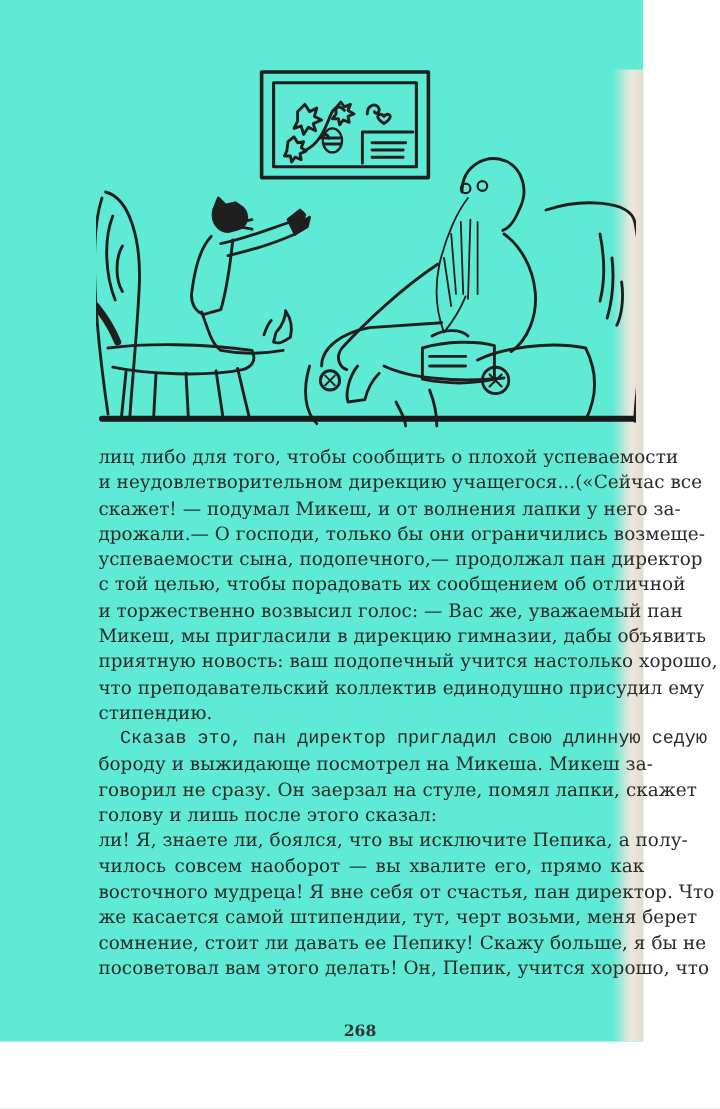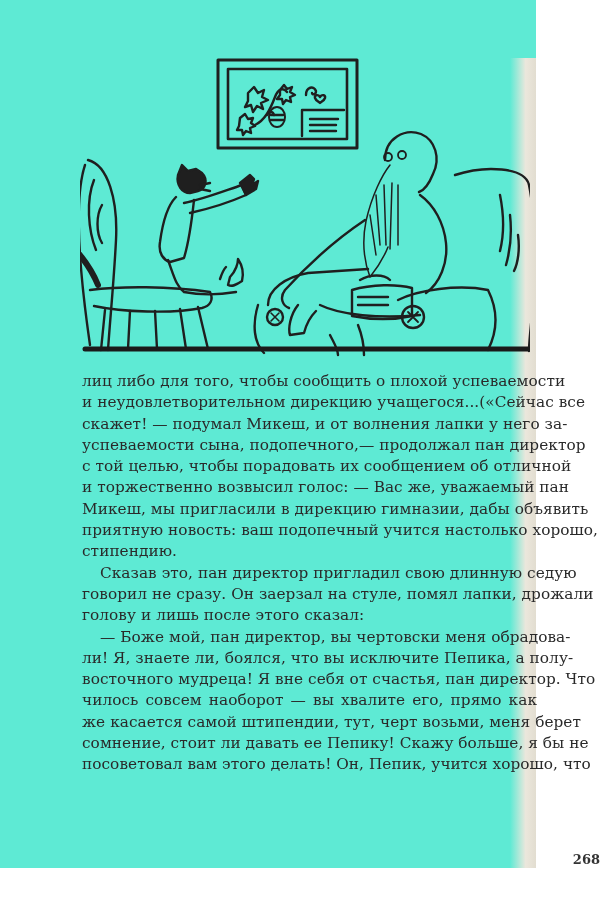--- a/index.html
+++ b/index.html
@@ -22,23 +22,23 @@
     .text-block {
       position: absolute; left: 82px; top: 371px; width: 455px;
       font-size: 15.3px; line-height: 21.3px; color: #2a2a2a;
       letter-spacing: 0.05px;
     }
     .line {
       display: block; white-space: nowrap; text-align: justify;
       text-align-last: justify; height: 21.3px; overflow: visible;
     }
     .line.last { text-align-last: left; }
-    .line.indent { padding-left: 18px; }
+    .line.indent { padding-left: 18px; font-family: Liberation Mono, monospace; }
     .page-number {
-      position: absolute; left: 0; width: 600px; top: 852px; text-align: right;
+      position: absolute; left: 0; width: 600px; top: 852px; text-align: center;
       font-family: "DejaVu Serif", "Liberation Serif", serif;
       font-weight: bold; font-size: 13px; color: #333;
     }
   </style>
 </head>
 <body>
 
 <div class="page">
   <div class="page-shade"></div>
 
@@ -107,37 +107,39 @@
     </g>
 
     <path d="M5 294 L448 294" stroke="#1a1a1a" stroke-width="5"></path>
   </svg>
 
   <div class="text-block">
     <div>
       <span class="line">лиц либо для того, чтобы сообщить о плохой успеваемости</span>
       <span class="line">и неудовлетворительном дирекцию учащегося...(«Сейчас все</span>
       <span class="line">скажет! — подумал Микеш, и от волнения лапки у него за-</span>
+      <span class="line">дрожали.— О господи, только бы они ограничились возмеще-</span>
       <span class="line">успеваемости сына, подопечного,— продолжал пан директор</span>
       <span class="line">с той целью, чтобы порадовать их сообщением об отличной</span>
       <span class="line">и торжественно возвысил голос: — Вас же, уважаемый пан</span>
       <span class="line">Микеш, мы пригласили в дирекцию гимназии, дабы объявить</span>
       <span class="line">приятную новость: ваш подопечный учится настолько хорошо,</span>
+      <span class="line">что преподавательский коллектив единодушно присудил ему</span>
       <span class="line last">стипендию.</span>
     </div>
     <div>
       <span class="line indent">Сказав это, пан директор пригладил свою длинную седую</span>
-      <span class="line">говорил не сразу. Он заерзал на стуле, помял лапки, дрожали</span>
+      <span class="line">бороду и выжидающе посмотрел на Микеша. Микеш за-</span>
+      <span class="line">говорил не сразу. Он заерзал на стуле, помял лапки, скажет</span>
       <span class="line last">голову и лишь после этого сказал:</span>
     </div>
     <div>
-      <span class="line indent">— Боже мой, пан директор, вы чертовски меня обрадова-</span>
       <span class="line">ли! Я, знаете ли, боялся, что вы исключите Пепика, а полу-</span>
+      <span class="line">чилось совсем наоборот — вы хвалите его, прямо как</span>
       <span class="line">восточного мудреца! Я вне себя от счастья, пан директор. Что</span>
-      <span class="line">чилось совсем наоборот — вы хвалите его, прямо как</span>
       <span class="line">же касается самой штипендии, тут, черт возьми, меня берет</span>
       <span class="line">сомнение, стоит ли давать ее Пепику! Скажу больше, я бы не</span>
       <span class="line">посоветовал вам этого делать! Он, Пепик, учится хорошо, что</span>
     </div>
   </div>
 </div>
 
 <div class="page-number">268</div>
 
 </body></html>

